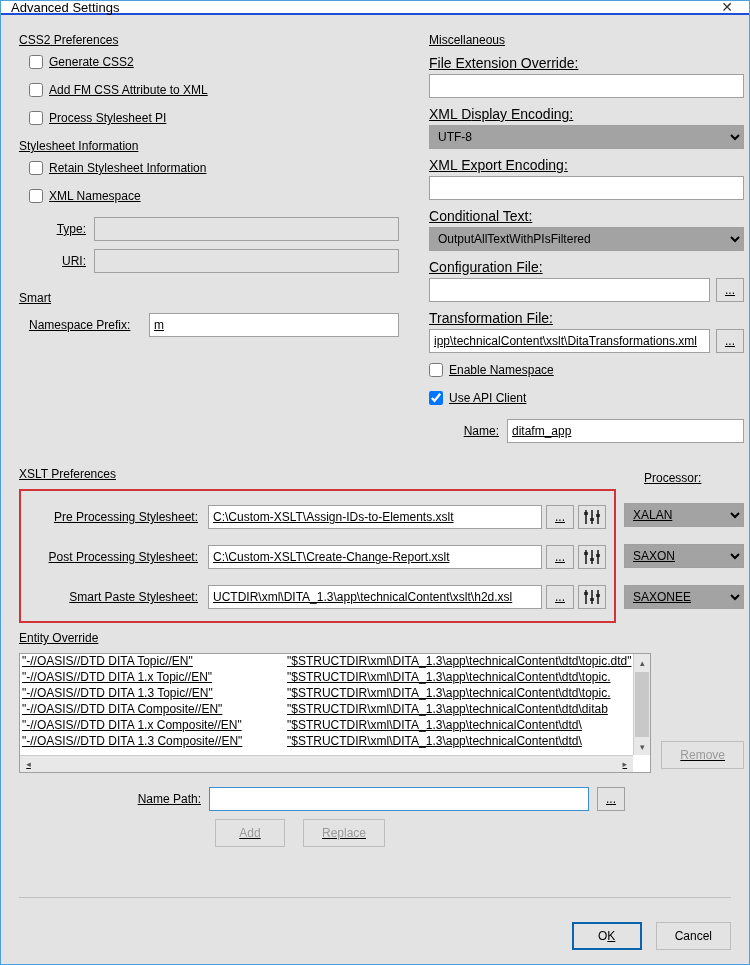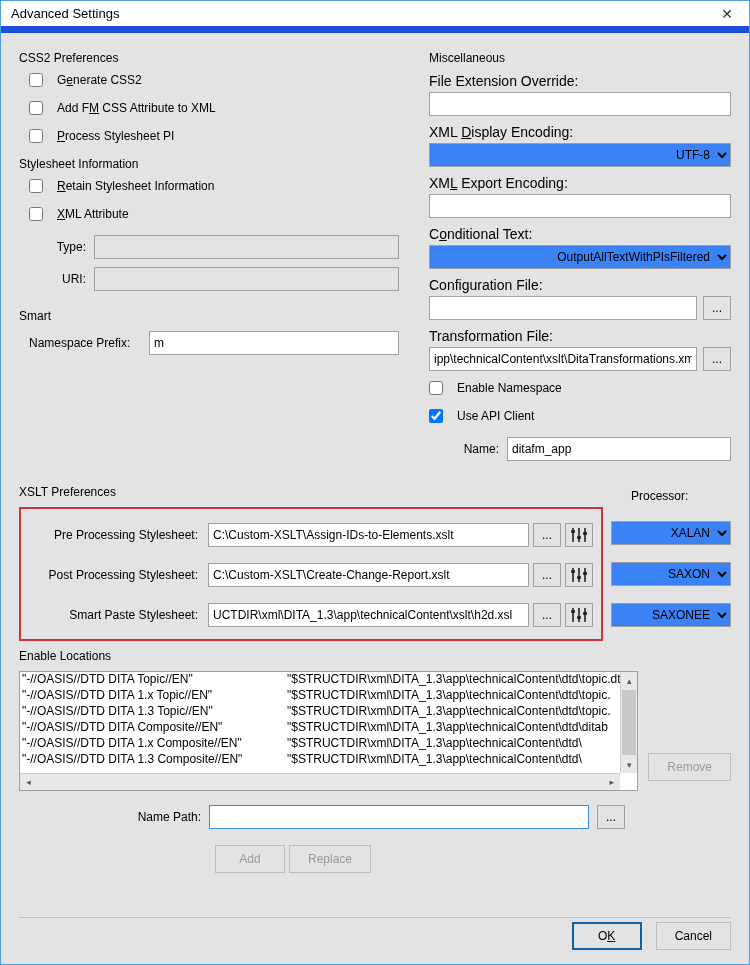--- a/index.html
+++ b/index.html
@@ -9,57 +9,57 @@
     font-size: 12px;
     background: #e3e3e3;
     width: 750px;
     height: 965px;
     position: relative;
     border: 1px solid #4da0e0;
     overflow: hidden;
   }
   
   .titlebar {
-    height: 32px;
+    height: 14px;
     background: #fff;
-    border-bottom: 7px solid #1d4ed8;
+    border-bottom: 2px solid #1d4ed8;
     display: flex;
     align-items: center;
     padding: 0 2px 0 10px;
     font-size: 13px;
     gap: 40px;
   }
   .titlebar .spacer { flex: 1; }
   .titlebar .close-box {
     width: 40px; height: 28px;
     display: flex; align-items: center; justify-content: center;
     cursor: default;
   }
   .titlebar .close-x { font-size: 14px; color: #333; font-weight: normal; }
 
-  .content { padding: 10px 18px 0 18px; }
+  .content { padding: 10px 5px 0 18px; text-decoration: underline; }
 
   .two-col {
     display: flex;
     gap: 30px;
   }
   .col-left { flex: 0 0 380px; }
   .col-right { flex: 1; }
 
   .group-title {
     font-size: 12px;
     color: #000;
     margin: 8px 0 8px 0;
   }
 
   
   .chkrow {
     display: flex;
     align-items: center;
-    gap: 14px;
+    gap: 6px;
     margin: 0 0 14px 10px;
     font-size: 12px;
   }
   input[type=checkbox] {
     width: 14px; height: 14px;
     margin: 0;
   }
   .underline { text-decoration: underline; }
 
   
@@ -75,22 +75,21 @@
   input[type=text], select, textarea {
     height: 24px;
     border: 1px solid #a0a0a0;
     background: #fff;
     padding: 2px 4px;
     font-family: inherit;
     font-size: 12px;
   }
   input[type=text].shaded { background: #e3e3e3; }
   select {
-    background: #3b82f6;
-    text-align: right;
+    background: #a3a3a3;
   }
 
   
   .misc-label { font-size: 14px; margin-bottom: 3px; margin-top: 8px; }
   .misc-input { width: 100%; }
   .misc-row { display: flex; gap: 6px; align-items: center; }
 
   .btn-dots {
     width: 28px; height: 24px;
     border: 1px solid #a0a0a0;
@@ -189,28 +188,28 @@
   .btn.disabled { color: #9a9a9a; }
   .btn.primary { border: 2px solid #0a64ad; color: #000; }
 
   
   .id-rows { margin-top: 14px; }
   .id-rows .frow label.lbl { flex: 0 0 190px; text-align: right; }
   .id-rows input { flex: 0 0 380px; }
   .id-rows .afterbtn { margin-left: 8px; }
 
   
-  .button-row { margin-top: 16px; margin-left: 196px; display: flex; gap: 4px; }
+  .button-row { margin-top: 8px; margin-left: 196px; display: flex; gap: 18px; }
 
   
   .footer {
     position: absolute;
     left: 18px; right: 18px; bottom: 14px;
     border-top: 1px solid #c0c0c0;
-    padding-top: 4px;
+    padding-top: 24px;
     display: flex;
     justify-content: flex-end;
     gap: 14px;
   }
 </style>
 </head>
 <body>
 
 <svg width="0" height="0" style="position:absolute">
   <defs>
@@ -252,21 +251,21 @@
         <span><span class="underline">P</span><span>rocess Stylesheet PI</span></span>
       </div>
 
       <div class="group-title">Stylesheet Information</div>
       <div class="chkrow">
         <input type="checkbox" style="">
         <span><span class="underline">R</span><span>etain Stylesheet Information</span></span>
       </div>
       <div class="chkrow">
         <input type="checkbox" style="">
-        <span><span class="underline">X</span><span>ML Attribute</span></span>
+        <span><span class="underline">X</span><span>ML Namespace</span></span>
       </div>
       <div class="frow">
         <label class="lbl lbl-75">Type:</label>
         <input type="text" class="shaded" style="flex: 1 1 0%;" value="">
       </div>
       <div class="frow">
         <label class="lbl lbl-75">URI:</label>
         <input type="text" class="shaded" style="flex: 1 1 0%;" value="">
       </div>
 
@@ -373,21 +372,21 @@
       </div>
       <div style="display:flex; flex-direction:column; justify-content:space-around; padding:6px 0">
         <select class="proc-select"><option>XALAN</option></select>
         <select class="proc-select"><option>SAXON</option></select>
         <select class="proc-select"><option>SAXONEE</option></select>
       </div>
     </div>
   </div>
 
   <div class="entity-section">
-    <div class="group-title">Enable Locations</div>
+    <div class="group-title">Entity Override</div>
     <div class="entity-area">
       <div class="entity-list">
         <div class="entity-list-body">
           <div class="entity-row">
               <span class="col-pid">"-//OASIS//DTD DITA Topic//EN"</span>
               <span class="col-fp">"$STRUCTDIR\xml\DITA_1.3\app\technicalContent\dtd\topic.dtd"</span>
             </div>
           <div class="entity-row">
               <span class="col-pid">"-//OASIS//DTD DITA 1.x Topic//EN"</span>
               <span class="col-fp">"$STRUCTDIR\xml\DITA_1.3\app\technicalContent\dtd\topic.</span>
@@ -413,21 +412,21 @@
             <div class="thumb"></div>
             <div class="down">▾</div>
           </div>
         </div>
         <div class="entity-hscroll">
           <div class="left">◂</div>
           <div class="track"></div>
           <div class="right">▸</div>
         </div>
       </div>
-      <button class="btn disabled" style="align-self:flex-end; margin-bottom:10px">Remove</button>
+      <button class="btn disabled" style="align-self:flex-end; margin-bottom:4px">Remove</button>
     </div>
 
     <div class="id-rows">
       <div class="frow">
         <label class="lbl">Name Path:</label>
         <input type="text" style="border-color: rgb(58, 143, 214);" value="">
         <div class="btn-dots afterbtn">
             <span>...</span>
           </div>
       </div>

